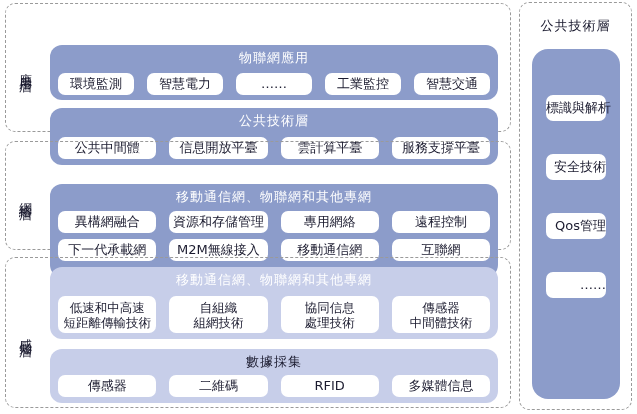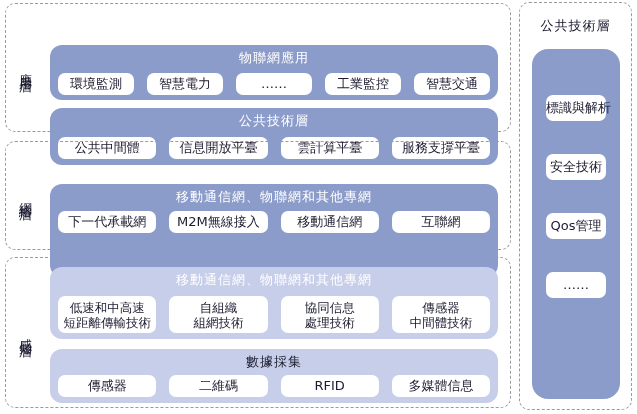--- a/index.html
+++ b/index.html
@@ -68,21 +68,21 @@
     font-size:13px; color:#15152a; letter-spacing:1px; font-weight:500;
   }
   .side-pill {
     position:absolute; left:12px; top:46px; width:88px; height:350px;
     background:var(--blue,#8c9cca); border-radius:16px;
     display:flex; flex-direction:column; align-items:center;
     padding-top:46px; gap:33px; box-sizing:border-box;
   }
   .side-item {
     background:var(--item-bg,#ffffff); border-radius:7px; width:60px; height:26px;
-    line-height:26px; text-align:center; font-size:13px; color:var(--text-dark,#1b1b2f);
+    line-height:26px; text-align:right; font-size:13px; color:var(--text-dark,#1b1b2f);
     flex:0 0 auto; white-space:nowrap;
   }
 </style>
 </head>
 <body>
 
 <div class="canvas">
 
   <div class="frame" id="frame-app">
     <div class="vlabel">應用層</div>
@@ -107,20 +107,26 @@
         <div class="item">服務支撐平臺</div>
       </div>
     </div>
   </div>
 
   <div class="frame" id="frame-net">
     <div class="vlabel">網絡層</div>
 
     <div class="group tone-blue" id="grp-networks">
       <div class="g-title">移動通信網、物聯網和其他專網</div>
+      <div class="row">
+        <div class="item">異構網融合</div>
+        <div class="item">資源和存儲管理</div>
+        <div class="item">專用網絡</div>
+        <div class="item">遠程控制</div>
+      </div>
       <div class="row">
         <div class="item">下一代承載網</div>
         <div class="item">M2M無線接入</div>
         <div class="item">移動通信網</div>
         <div class="item">互聯網</div>
       </div>
     </div>
   </div>
 
   <div class="frame" id="frame-per">

